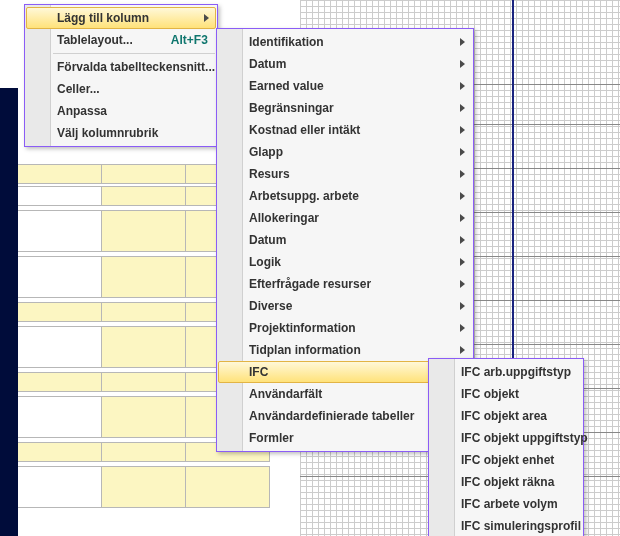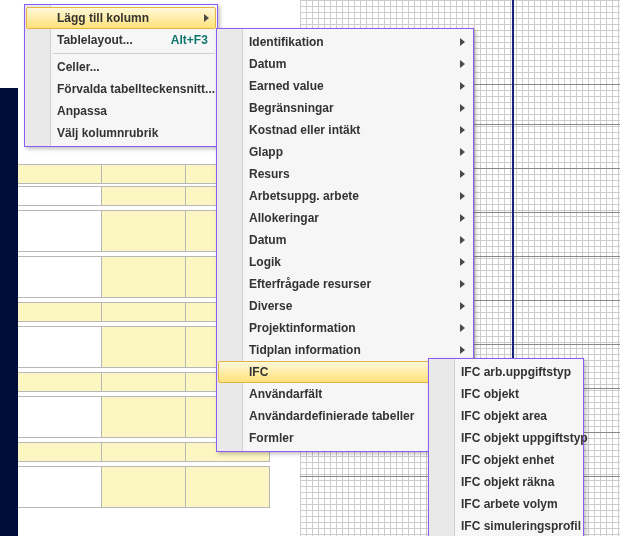--- a/index.html
+++ b/index.html
@@ -200,24 +200,24 @@
       <div class="menu-item hovered">
         <span class="label">Lägg till kolumn</span>
         <span class="sub-arrow"></span>
       </div>
       <div class="menu-item">
         <span class="label">Tablelayout...</span>
         <span class="shortcut">Alt+F3</span>
       </div>
       <div class="menu-sep"></div>
       <div class="menu-item">
+        <span class="label">Förvalda tabellteckensnitt...</span>
+      </div>
+      <div class="menu-item">
         <span class="label">Celler...</span>
-      </div>
-      <div class="menu-item">
-        <span class="label">Förvalda tabellteckensnitt...</span>
       </div>
       <div class="menu-item">
         <span class="label">Anpassa</span>
       </div>
       <div class="menu-item">
         <span class="label">Välj kolumnrubrik</span>
       </div>
     </div>
 </div>
 

